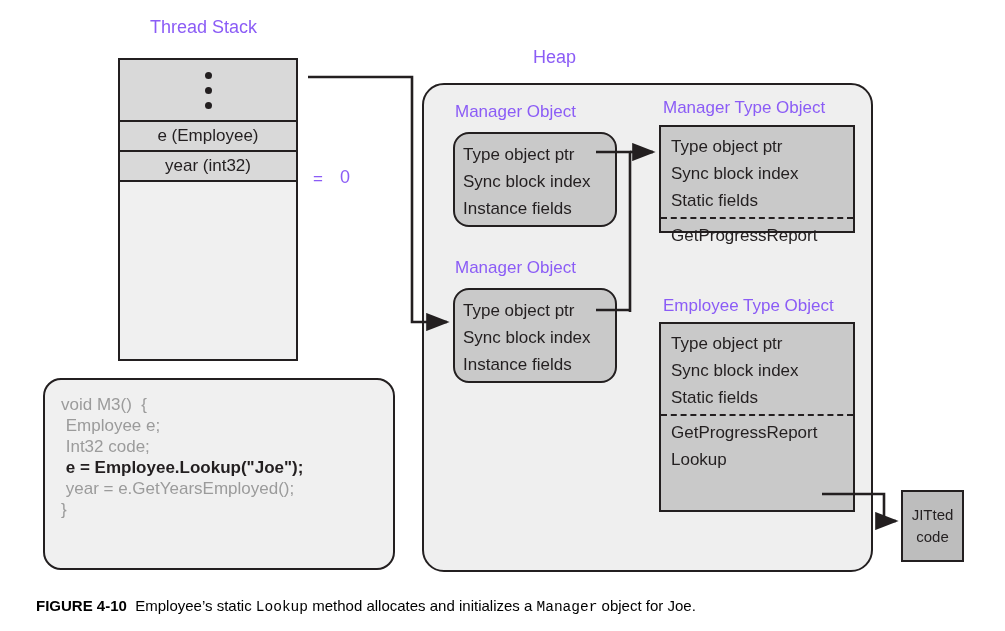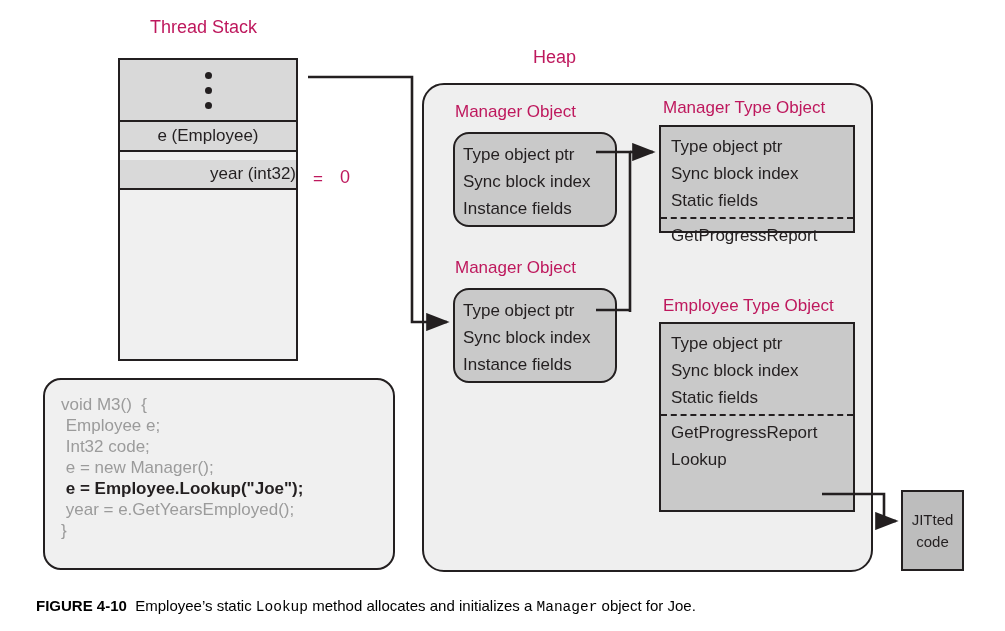--- a/index.html
+++ b/index.html
@@ -10,21 +10,21 @@
   #page{
     position:relative;
     width:1005px;
     height:631px;
     overflow:hidden;
     background:#ffffff;
   }
   .lbl{
     position:absolute;
     font-size:17px;
-    color:#be185d;
+    color:#8b5cf6;
     white-space:nowrap;
     line-height:1;
   }
 
   
   #thread-stack-title{left:150px; top:18px; font-size:18px;}
   #thread-stack{
     position:absolute;
     left:118px; top:58px;
     width:180px; height:303px;
@@ -39,21 +39,21 @@
     background:#d9d9d9;
     border-bottom:2.5px solid #231f20;
     display:flex;
     align-items:center;
     justify-content:center;
     font-size:17px;
   }
   #stack-dots-cell{top:0; height:62px; flex-direction:column; justify-content:center; gap:8px;}
   .dot{width:7px;height:7px;border-radius:50%;background:#231f20;}
   #stack-cell-e{top:62px; height:30px;}
-  #stack-cell-year{top:100px; height:30px;justify-content:flex-end;}
+  #stack-cell-year{top:92px; height:30px;}
 
   
   #equals-sign{left:313px; top:170px; font-size:17px;}
   #year-value{left:340px; top:168px; font-size:18px;}
 
   
   #code-box{
     position:absolute;
     left:43px; top:378px;
     width:352px; height:192px;
@@ -120,21 +120,21 @@
   #mgr-type-obj{left:659px; top:125px; width:196px; height:108px;}
   #mgr-type-obj-cap{left:663px; top:99px;}
 
   #emp-type-obj{left:659px; top:322px; width:196px; height:190px;}
   #emp-type-obj-cap{left:663px; top:297px;}
 
   
   #jitted-box{
     position:absolute;
     left:901px; top:490px;
-    width:63px; height:81px;
+    width:63px; height:72px;
     border:2.5px solid #231f20;
     box-sizing:border-box;
     background:#bdbdbd;
     display:flex;
     flex-direction:column;
     align-items:center;
     justify-content:center;
     font-size:15px;
     line-height:22px;
   }
@@ -179,21 +179,20 @@
     </div>
   </div>
 
   <div class="lbl" id="equals-sign">=</div>
   <div class="lbl" id="year-value">0</div>
 
   <div id="code-box">
     <div class="code-line">void M3()  {</div>
     <div class="code-line"> Employee e;</div>
     <div class="code-line"> Int32 code;</div>
-    <div class="code-line"> e = new Manager();</div>
     <div class="code-line hl"> e = Employee.Lookup("Joe");</div>
     <div class="code-line"> year = e.GetYearsEmployed();</div>
     <div class="code-line">}</div>
   </div>
 
   <div class="lbl" id="heap-title">Heap</div>
   <div id="heap-box"></div>
 
   <div class="lbl obj-caption" id="mgr-obj-1-cap">Manager Object</div>
   <div class="inst-obj" id="mgr-obj-1">

